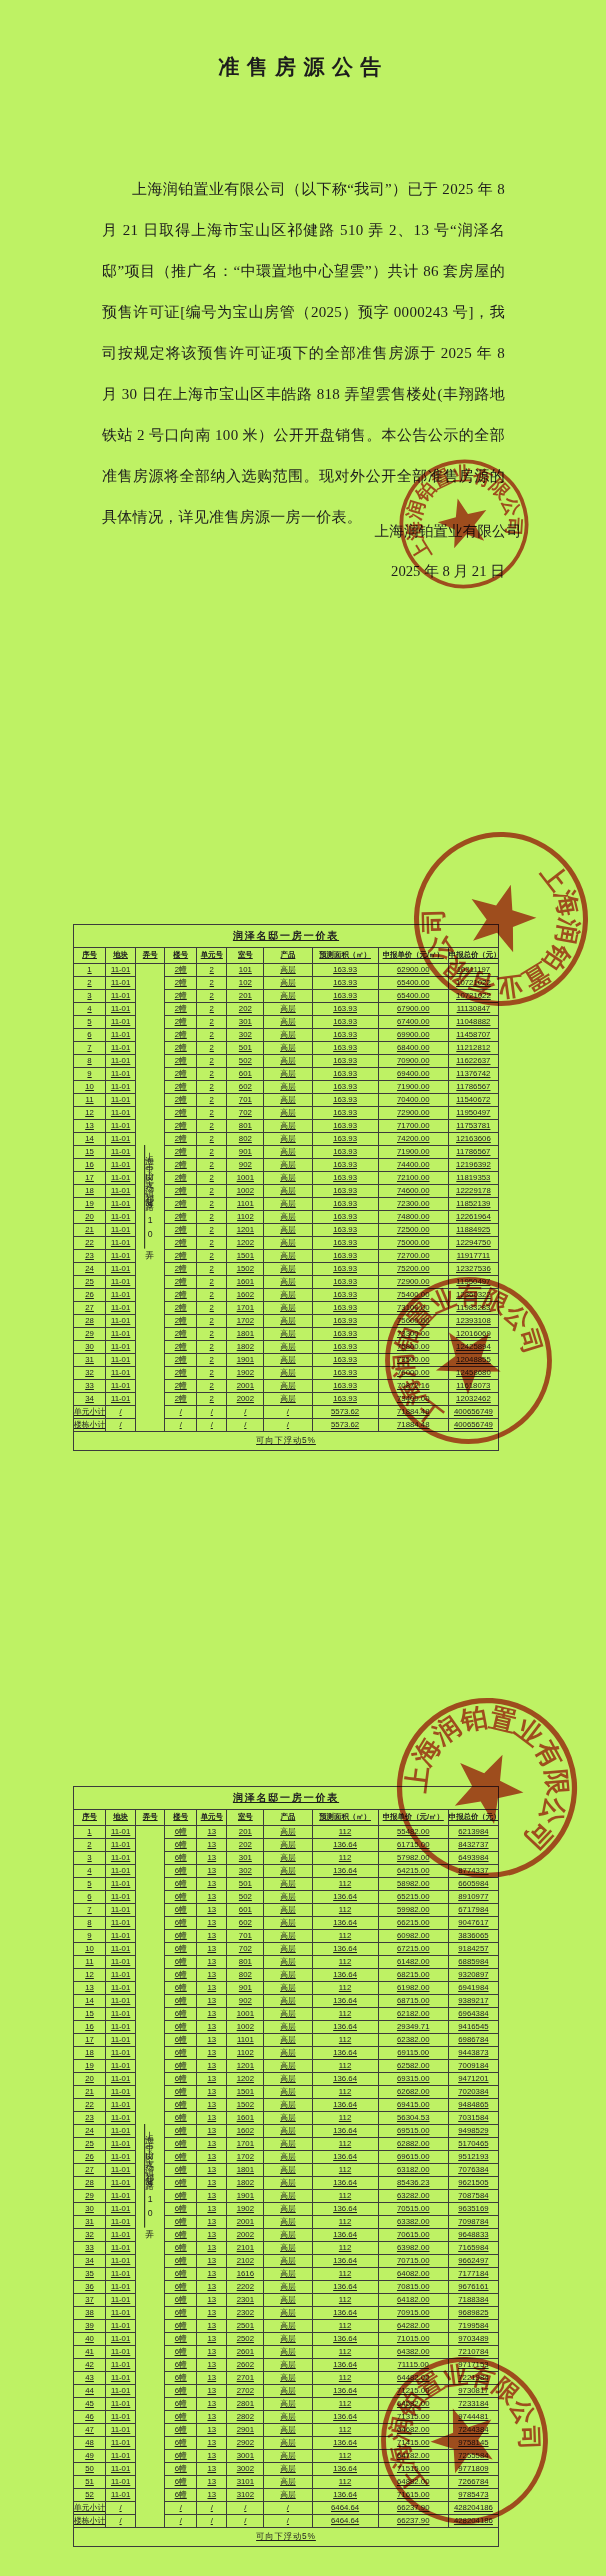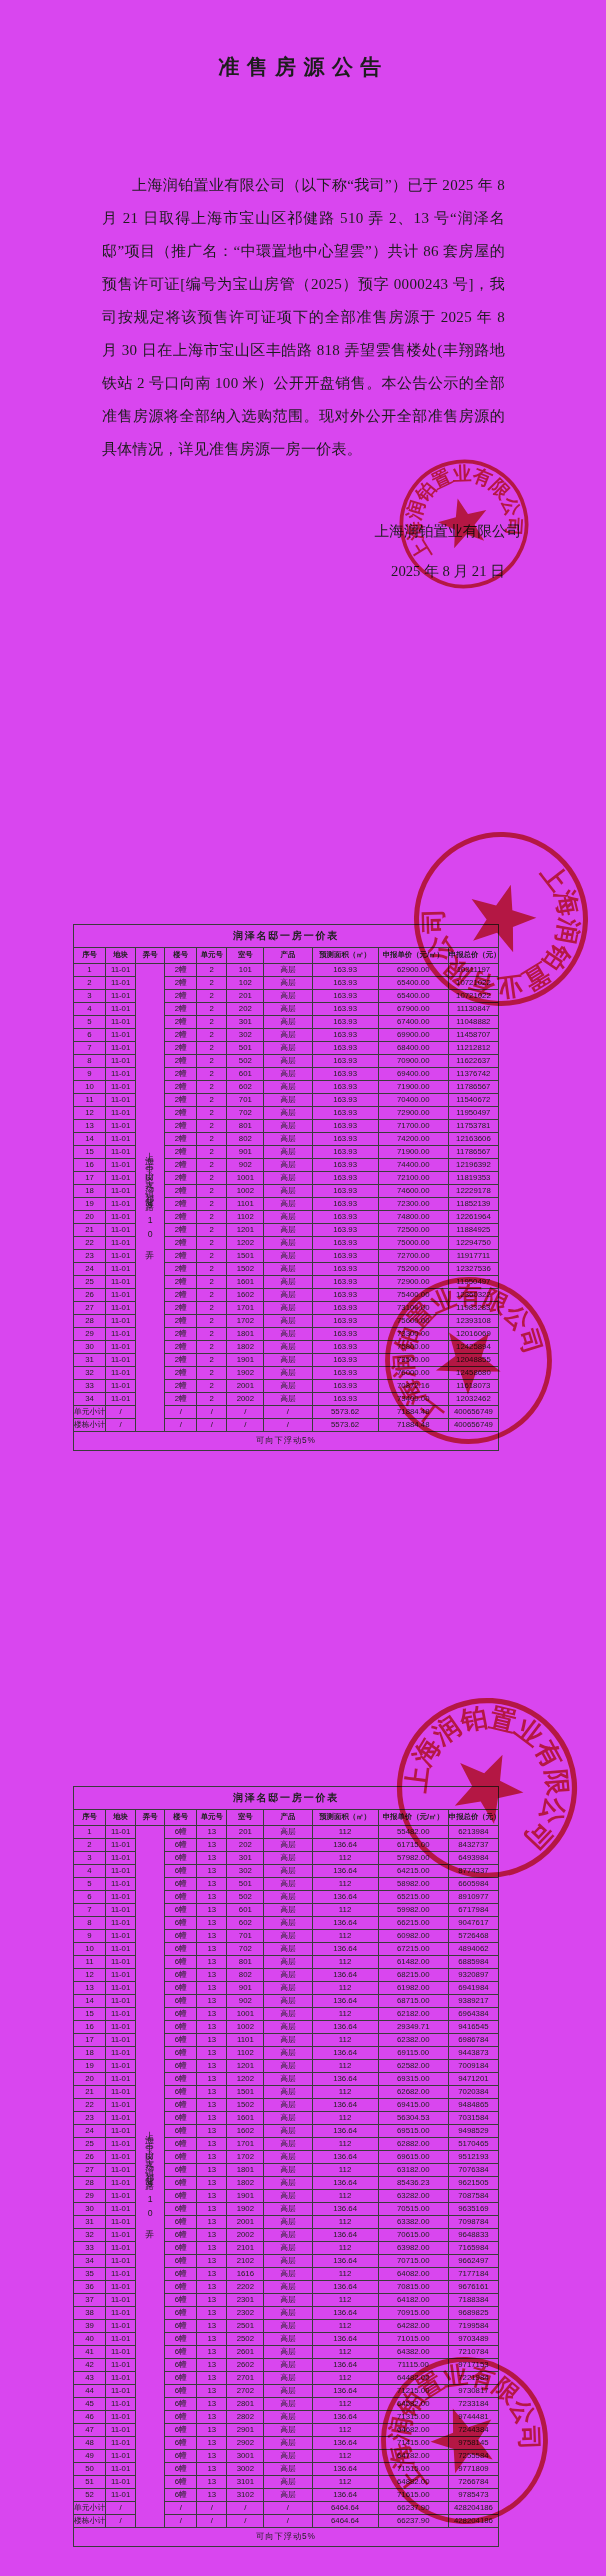--- a/index.html
+++ b/index.html
@@ -1,27 +1,27 @@
 <!DOCTYPE html>
 <html style="font-size:14.7px"><head>
 <meta charset="utf-8">
 <style>
   html,body{margin:0;padding:0;background:#e8e8e8;}
-  .page{position:relative;width:607px;height:2576px;background:#d946ef;overflow:hidden;
+  .page{position:relative;width:607px;height:2576px;background:#bef264;overflow:hidden;
         color:#1d1d1d;font-family:"Liberation Serif","DejaVu Serif",serif;}
   .doc-title{position:absolute;top:53px;left:0;width:100%;text-align:center;
              font-size:21px;font-weight:bold;letter-spacing:7.4px;}
   .para{position:absolute;top:169px;left:102px;width:403px;font-size:15px;
-        line-height:33px;text-align:justify;text-indent:2em;letter-spacing:0.3px;}
+        line-height:41px;text-align:justify;text-indent:2em;letter-spacing:0.3px;}
   .sign{position:absolute;top:511px;left:349px;width:198px;text-align:center;
         font-size:14.7px;line-height:40px;}
   .tbl-wrap{position:absolute;left:73px;width:426px;}
   #w1{top:924px;} #w2{top:1786px;}
   table.price-table{width:100%;border-collapse:collapse;table-layout:fixed;
-        font-family:"Liberation Sans","DejaVu Sans",sans-serif;}
+        font-family:"Liberation Sans","DejaVu Sans",sans-serif;text-decoration:underline;}
   .price-table td{border:0.9px solid #3c3c3c;text-align:center;vertical-align:middle;
         padding:0;overflow:hidden;white-space:nowrap;font-size:7.8px;color:#222;}
   .price-table td.t-title{height:22px;font-size:10px;font-weight:bold;letter-spacing:1.8px;}
   .price-table td.t-head{height:14.7px;font-size:7.4px;font-weight:bold;}
   .price-table tr.data td{height:12px;line-height:12px;}
   .price-table td.lane{writing-mode:vertical-lr;text-orientation:upright;
         letter-spacing:4.6px;font-size:8.7px;line-height:27.6px;white-space:normal;}
   .price-table td.t-foot{height:18.4px;font-size:8.3px;letter-spacing:0.9px;}
   .stamp{position:absolute;mix-blend-mode:multiply;opacity:.85;pointer-events:none;}
 </style>
@@ -594,32 +594,32 @@
           </tr>
           <tr class="data">
             <td>9</td>
             <td>11-01</td>
             <td>6幢</td>
             <td>13</td>
             <td>701</td>
             <td>高层</td>
             <td>112</td>
             <td>60982.00</td>
-            <td>5726468</td>
+            <td>3836065</td>
           </tr>
           <tr class="data">
             <td>10</td>
             <td>11-01</td>
             <td>6幢</td>
             <td>13</td>
             <td>702</td>
             <td>高层</td>
             <td>136.64</td>
             <td>67215.00</td>
-            <td>4894062</td>
+            <td>9184257</td>
           </tr>
           <tr class="data">
             <td>11</td>
             <td>11-01</td>
             <td>6幢</td>
             <td>13</td>
             <td>801</td>
             <td>高层</td>
             <td>112</td>
             <td>61482.00</td>

